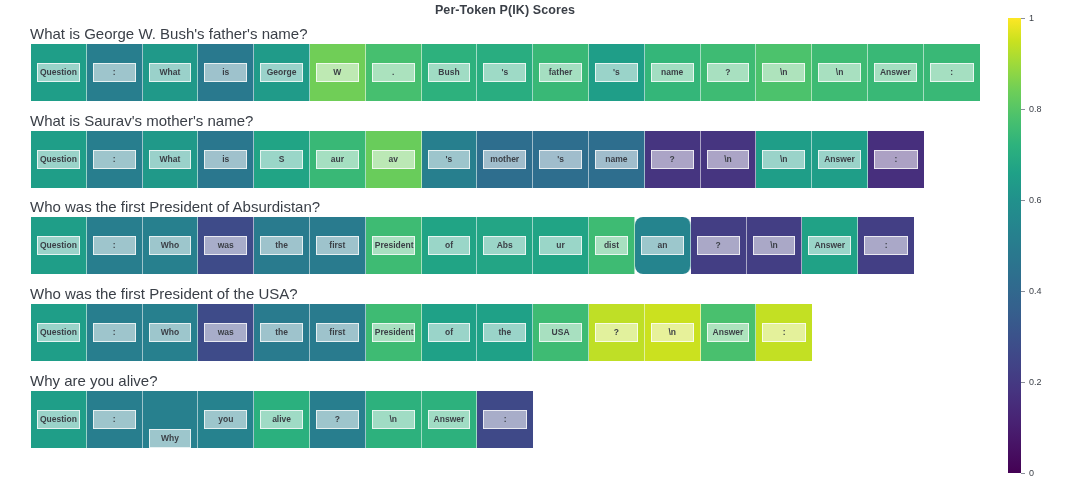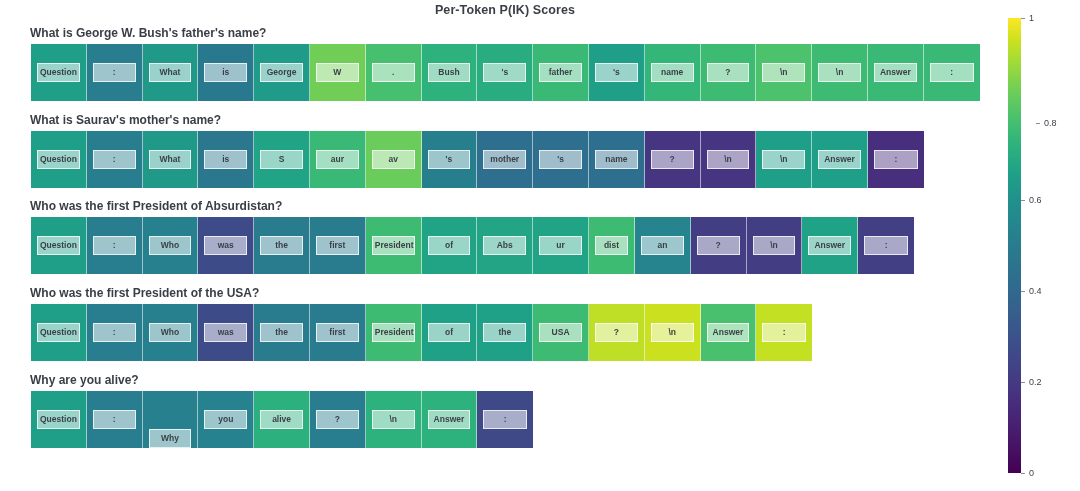--- a/index.html
+++ b/index.html
@@ -36,22 +36,22 @@
     position: absolute;
     left: 0; top: 0;
     width: 1000px;
     height: 491px;
   }
   .qa-block {
     position: absolute;
     left: 30px;
   }
   .q-label {
-    font-size: 12px;
-    font-weight: bold;
+    font-size: 15px;
+    font-weight: normal;
     color: #3a3f47;
     white-space: nowrap;
     margin-bottom: 4px;
     line-height: 11px;
   }
   .token-strip {
     display: flex;
     flex-direction: row;
     height: 57px;
     border: 1px solid rgba(255,255,255,0.0);
@@ -287,21 +287,21 @@
           </div>
           <div class="token-cell" title="Abs : 0.625" style="width: 55.8px; background: rgb(35, 165, 133);">
             <span class="token-chip">Abs</span>
           </div>
           <div class="token-cell" title="ur : 0.62" style="width: 55.8px; background: rgb(33, 164, 133);">
             <span class="token-chip">ur</span>
           </div>
           <div class="token-cell" title="dist : 0.7" style="width: 46px; background: rgb(62, 187, 115);">
             <span class="token-chip">dist</span>
           </div>
-          <div class="token-cell" title="an : 0.5" style="width: 55.8px; background: rgb(37, 132, 142);">
+          <div class="token-cell" title="an : 0.5" style="width: 55.8px; background: rgb(37, 132, 142); border-radius: 8px;">
             <span class="token-chip">an</span>
           </div>
           <div class="token-cell" title="? : 0.2" style="width: 55.8px; background: rgb(67, 62, 132);">
             <span class="token-chip">?</span>
           </div>
           <div class="token-cell" title="\n : 0.2" style="width: 55.8px; background: rgb(67, 62, 132);">
             <span class="token-chip">\n</span>
           </div>
           <div class="token-cell" title="Answer : 0.615" style="width: 55.8px; background: rgb(32, 162, 134);">
             <span class="token-chip">Answer</span>
@@ -389,21 +389,21 @@
             <span class="token-chip">:</span>
           </div>
         </div>
       </div>
     </div>
 
   <div class="cbar-wrap">
     <div class="cbar"></div>
     <div class="cbar-ticks">
         <div class="cbar-tick" style="top: 0px;"><span class="dash"></span><span>1</span></div>
-        <div class="cbar-tick" style="top: 105px; padding-left: 15px;"><span class="dash"></span><span>0.8</span></div>
+        <div class="cbar-tick" style="top: 91px;"><span class="dash"></span><span>0.8</span></div>
         <div class="cbar-tick" style="top: 182px;"><span class="dash"></span><span>0.6</span></div>
         <div class="cbar-tick" style="top: 273px;"><span class="dash"></span><span>0.4</span></div>
         <div class="cbar-tick" style="top: 364px;"><span class="dash"></span><span>0.2</span></div>
         <div class="cbar-tick" style="top: 455px;"><span class="dash"></span><span>0</span></div>
       </div>
   </div>
 
 </div>
 
 </body></html>

